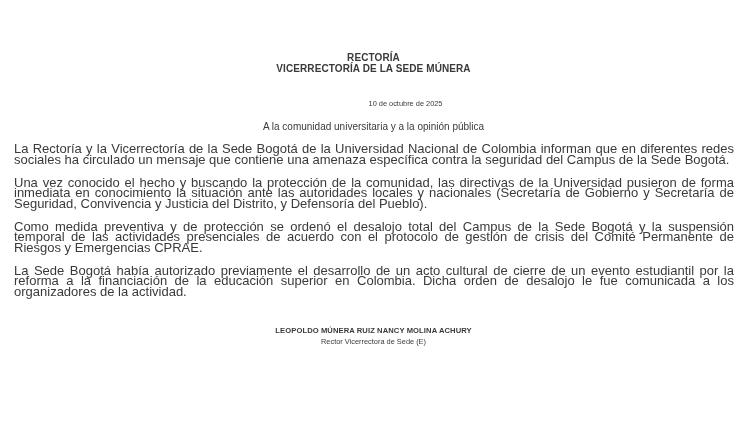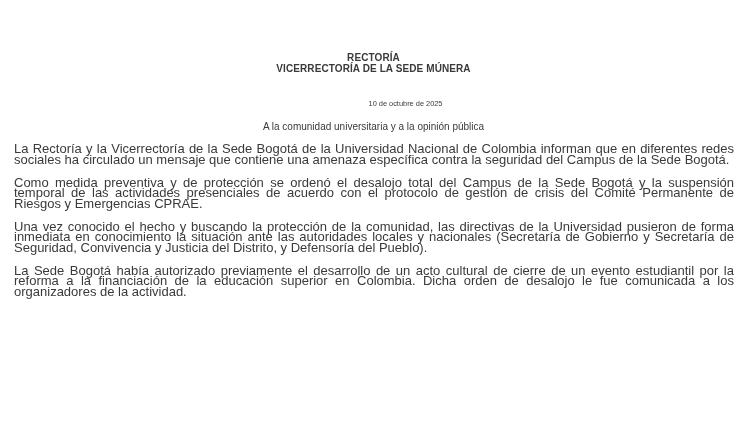--- a/index.html
+++ b/index.html
@@ -89,19 +89,23 @@
     <div>RECTORÍA</div>
     <div>VICERRECTORÍA DE LA SEDE MÚNERA</div>
   </div>
 
   <div class="doc-date">10 de octubre de 2025</div>
 
   <div class="doc-salutation">A la comunidad universitaria y a la opinión pública</div>
 
   <div class="doc-body">
     <p>La Rectoría y la Vicerrectoría de la Sede Bogotá de la Universidad Nacional de Colombia informan que en diferentes redes sociales ha circulado un mensaje que contiene una amenaza específica contra la seguridad del Campus de la Sede Bogotá.</p>
+    <p>Una vez conocido el hecho y buscando la protección de la comunidad, las directivas de la Universidad pusieron de forma inmediata en conocimiento la situación ante las autoridades locales y nacionales (Secretaría de Gobierno y Secretaría de Seguridad, Convivencia y Justicia del Distrito, y Defensoría del Pueblo).</p>
     <p>Como medida preventiva y de protección se ordenó el desalojo total del Campus de la Sede Bogotá y la suspensión temporal de las actividades presenciales de acuerdo con el protocolo de gestión de crisis del Comité Permanente de Riesgos y Emergencias CPRAE.</p>
-    <p>Una vez conocido el hecho y buscando la protección de la comunidad, las directivas de la Universidad pusieron de forma inmediata en conocimiento la situación ante las autoridades locales y nacionales (Secretaría de Gobierno y Secretaría de Seguridad, Convivencia y Justicia del Distrito, y Defensoría del Pueblo).</p>
     <p>La Sede Bogotá había autorizado previamente el desarrollo de un acto cultural de cierre de un evento estudiantil por la reforma a la financiación de la educación superior en Colombia. Dicha orden de desalojo le fue comunicada a los organizadores de la actividad.</p>
   </div>
 
+  <div class="doc-signature">
+    <div class="sig-names">LEOPOLDO MÚNERA RUIZ NANCY MOLINA ACHURY</div>
+    <div class="sig-titles">Rector Vicerrectora de Sede (E)</div>
+  </div>
 
 </div>
 
 </body></html>

